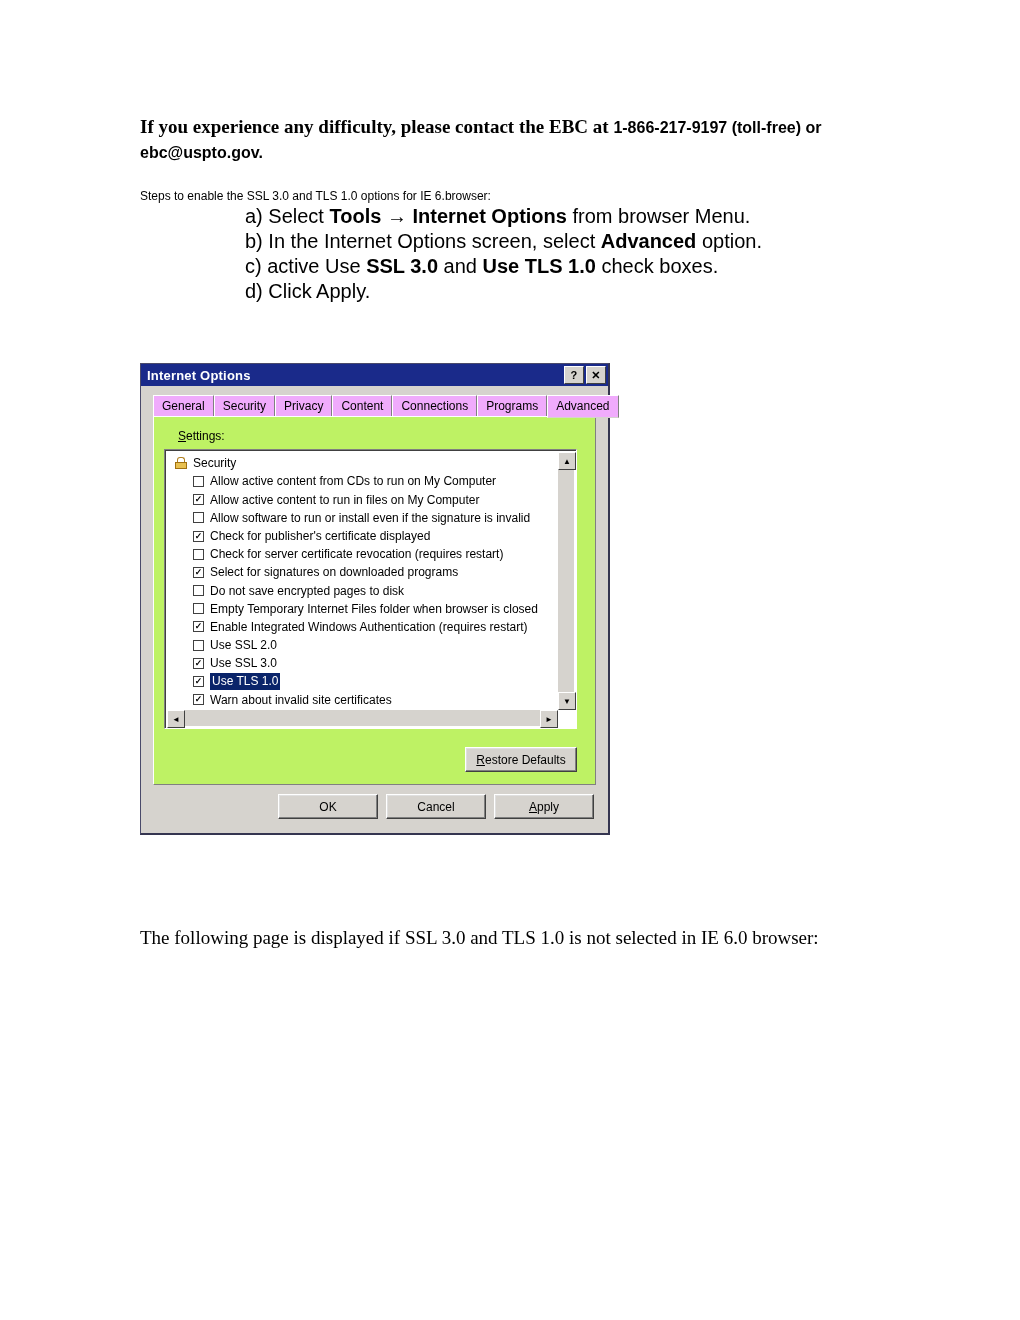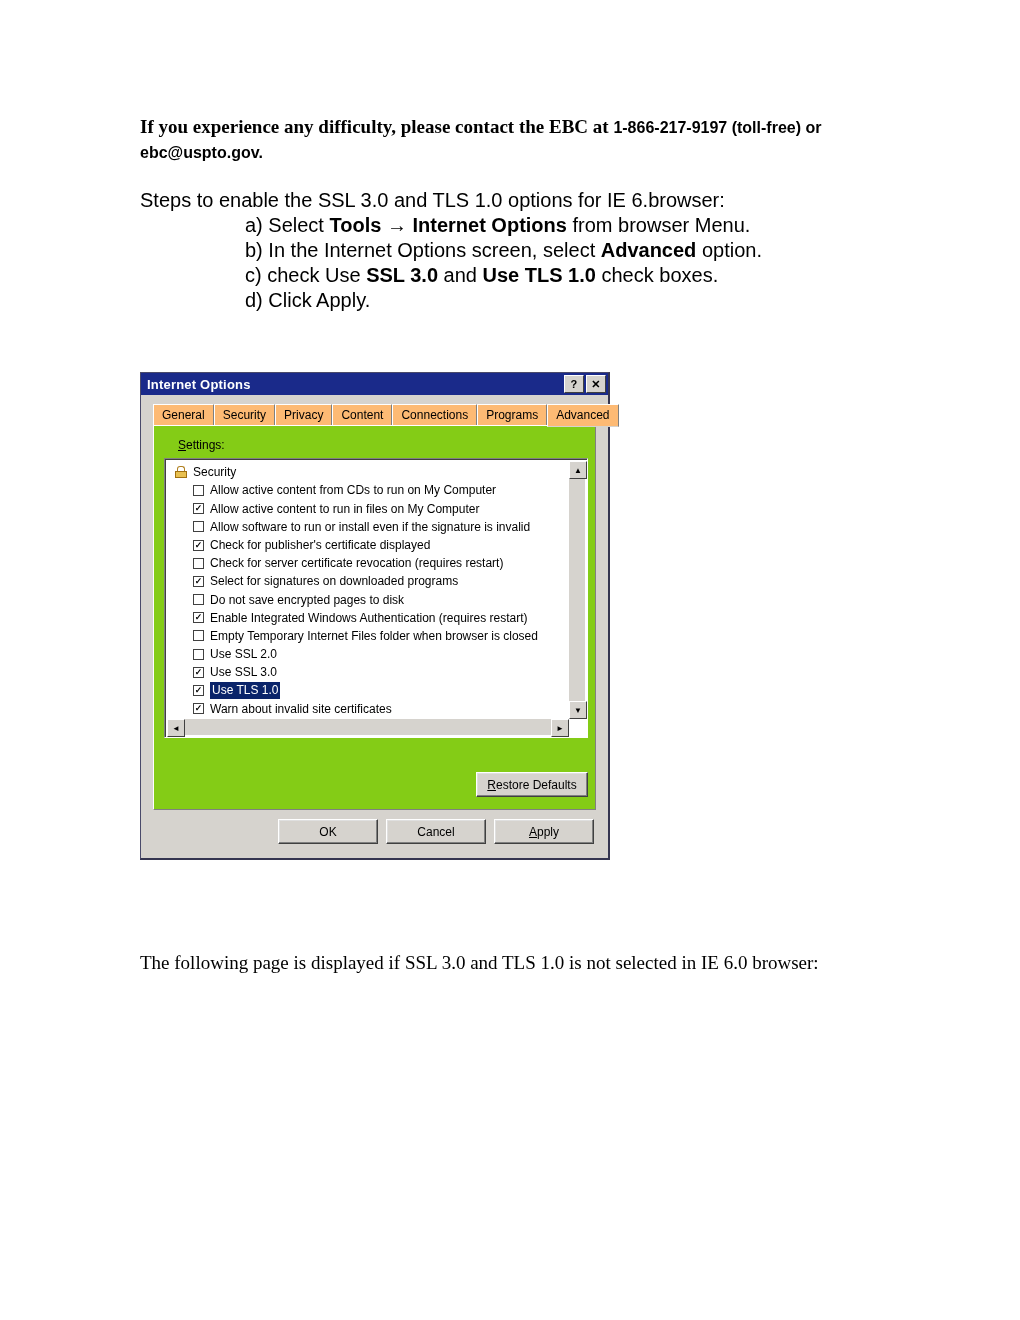--- a/index.html
+++ b/index.html
@@ -18,21 +18,21 @@
   }
   .intro{
     font-size:19px;
     line-height:1.3;
     margin-bottom:25px;
   }
   .intro .bold{font-weight:bold;}
   .intro .verdana-bold{font-family:Verdana,Geneva,sans-serif;font-weight:bold;font-size:16px;}
   .steps-title{
     font-family:Arial,Helvetica,sans-serif;
-    font-size:20px;
+    font-size:12px;
     margin-bottom:2px;
   }
   ol.steps{
     list-style:none;
     margin:0 0 0 105px;
     padding:0;
     font-family:Arial,Helvetica,sans-serif;
     font-size:20px;
   }
   ol.steps li{
@@ -83,45 +83,45 @@
     display:flex;align-items:center;justify-content:center;
     cursor:pointer;
   }
   .tabs{
     display:flex;
     padding:8px 12px 0 12px;
     gap:0;
   }
   .tab{
     padding:3px 8px 3px 8px;
-    background:#fdba74;
+    background:#f0abfc;
     border-top:1px solid #fff;
     border-left:1px solid #fff;
     border-right:1px solid #808080;
     font-size:12px;
     cursor:pointer;
     position:relative;
     top:1px;
   }
   .tab.active{
     padding-bottom:4px;
     border-bottom:1px solid #d6d3ce;
     z-index:2;
   }
   .tab:not(.active){border-bottom:1px solid #808080;}
   .tab-panel{
     margin:0 12px 12px 12px;
     border-top:1px solid #fff;
     border-left:1px solid #fff;
     border-right:1px solid #808080;
     border-bottom:1px solid #808080;
-    padding:10px 7px 12px 10px;
+    padding:10px 18px 12px 10px;
     position:relative;
     top:-1px;
-    background:#84cc16;
+    background:#bef264;
   }
   .settings-label{
     margin:2px 0 6px 14px;
     font-size:12px;
   }
   .settings-label .ul{text-decoration:underline;}
   .listbox{
     background:#fff;
     border-top:1px solid #808080;border-left:1px solid #808080;
     border-right:1px solid #fff;border-bottom:1px solid #fff;
@@ -183,21 +183,21 @@
     font-size:8px;color:#000;cursor:pointer;
   }
   .hscroll{
     position:absolute;left:2px;right:18px;bottom:2px;height:16px;
     background:#d6d3ce;
     display:flex;justify-content:space-between;
   }
   .sbtn.h{width:16px;height:16px;}
   .restore-row{
     display:flex;justify-content:flex-end;
-    margin-top:34px;
+    margin-top:18px;
   }
   .btn{
     min-width:90px;height:23px;
     background:#d6d3ce;
     border-top:1px solid #fff;border-left:1px solid #fff;
     border-right:1px solid #404040;border-bottom:1px solid #404040;
     box-shadow:inset -1px -1px 0 #808080, inset 1px 1px 0 #dfdfdf;
     font-size:12px;
     display:flex;align-items:center;justify-content:center;
     cursor:pointer;
@@ -223,21 +223,21 @@
 
   <div class="steps-title">Steps to enable the SSL 3.0 and TLS 1.0 options for IE 6.browser:</div>
   <ol class="steps">
     <li>
       <span>a)   Select </span><span class="b">Tools</span><span class="b arrow"> → </span><span class="b">Internet Options</span><span> from browser Menu.</span>
     </li>
     <li>
       <span>b)   In the Internet Options screen, select </span><span class="b">Advanced</span><span> option.</span>
     </li>
     <li>
-      <span>c)   check Use </span><span class="b">SSL 3.0</span><span> and </span><span class="b">Use TLS 1.0</span><span> check boxes.</span>
+      <span>c)   active Use </span><span class="b">SSL 3.0</span><span> and </span><span class="b">Use TLS 1.0</span><span> check boxes.</span>
     </li>
     <li><span>d)   Click Apply.</span></li>
   </ol>
 
   <div class="dialog">
     <div class="titlebar">
       <span>Internet Options</span>
       <div class="titlebar-btns">
         <div class="titlebar-btn">
             <span>?</span>
@@ -292,26 +292,26 @@
               </div>
               <div class="check-row">
                 <span class="cb checked"></span>
                 <span>Select for signatures on downloaded programs</span>
               </div>
               <div class="check-row">
                 <span class="cb"></span>
                 <span>Do not save encrypted pages to disk</span>
               </div>
               <div class="check-row">
+                <span class="cb"></span>
+                <span>Empty Temporary Internet Files folder when browser is closed</span>
+              </div>
+              <div class="check-row">
                 <span class="cb checked"></span>
                 <span>Enable Integrated Windows Authentication (requires restart)</span>
-              </div>
-              <div class="check-row">
-                <span class="cb"></span>
-                <span>Empty Temporary Internet Files folder when browser is closed</span>
               </div>
               <div class="check-row">
                 <span class="cb"></span>
                 <span>Use SSL 2.0</span>
               </div>
               <div class="check-row">
                 <span class="cb checked"></span>
                 <span>Use SSL 3.0</span>
               </div>
               <div class="check-row">

